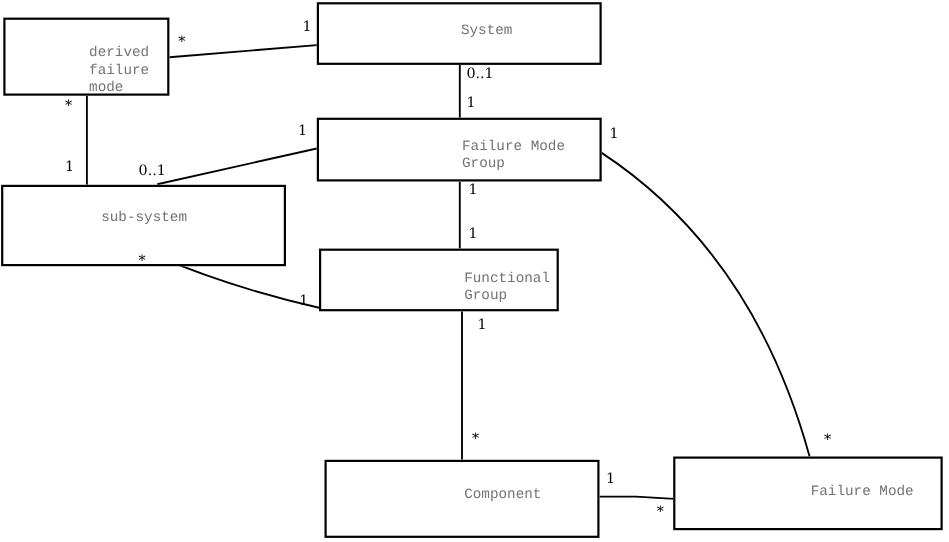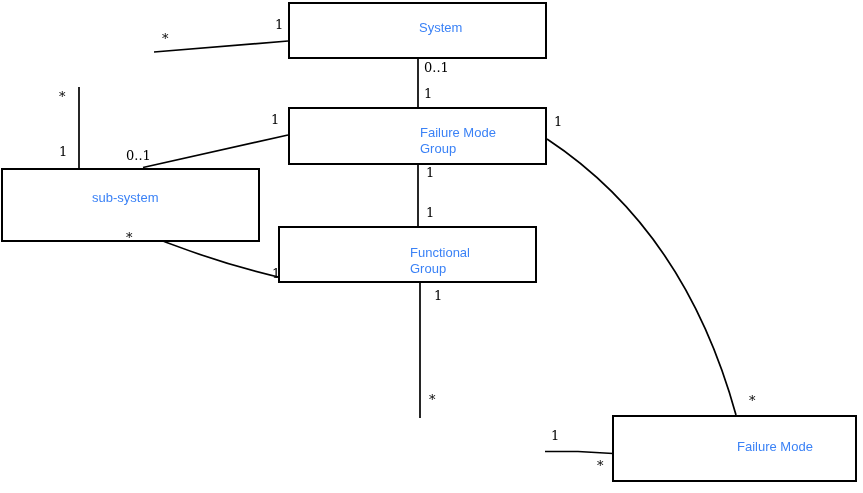--- a/index.html
+++ b/index.html
@@ -13,24 +13,24 @@
   .canvas{position:absolute;left:0;top:0;width:863px;height:493px;}
   svg.wires{position:absolute;left:0;top:0;width:863px;height:493px;}
   .box{
     position:absolute;
     box-sizing:border-box;
     border:2.5px solid #000000;
     background:#ffffff;
   }
   .lbl{
     position:absolute;
-    font-family:Liberation Sans, sans-serif;
+    font-family:Liberation Mono, monospace;
     font-size:13px;
     line-height:16px;
-    color:#3b82f6;
+    color:#737373;
     white-space:pre-line;
   }
   .mult{
     position:absolute;
     font-family:"DejaVu Serif", serif;
     font-size:13px;
     line-height:13px;
     color:#000000;
     white-space:nowrap;
   }
@@ -47,39 +47,47 @@
       <path d="M143 167.5 L288 135"></path>
       <path d="M418 59 L418 107"></path>
       <path d="M418 165 L418 226"></path>
       <path d="M131 228 Q210 262 291 280"></path>
       <path d="M420 283 L420 418"></path>
       <path d="M545 451.5 L578 451.5 L613 453.5"></path>
       <path d="M547 139 Q685 230 736 415"></path>
     </g>
   </svg>
 
+  <div class="box" style="left:3px;top:16px;width:151px;height:71px">
+    <div class="lbl" style="left:76px;top:22px">derived
+failure
+mode</div>
+  </div>
 
   <div class="box" style="left:288px;top:2px;width:259px;height:57px">
     <div class="lbl" style="left:129px;top:16px">System</div>
   </div>
 
   <div class="box" style="left:288px;top:107px;width:259px;height:58px">
     <div class="lbl" style="left:130px;top:16px">Failure Mode
 Group</div>
   </div>
 
   <div class="box" style="left:1px;top:168px;width:259px;height:74px">
     <div class="lbl" style="left:89px;top:20px">sub-system</div>
   </div>
 
-  <div class="box" style="left:278px;top:226px;width:259px;height:57px">
+  <div class="box" style="left:290px;top:226px;width:218px;height:57px">
     <div class="lbl" style="left:130px;top:17px">Functional
 Group</div>
   </div>
 
+  <div class="box" style="left:295px;top:418px;width:250px;height:71px">
+    <div class="lbl" style="left:125px;top:22px">Component</div>
+  </div>
 
   <div class="box" style="left:612px;top:415px;width:245px;height:67px">
     <div class="lbl" style="left:123px;top:22px">Failure Mode</div>
   </div>
 
   <span class="mult" style="left:162px;top:32px">*</span>
   <span class="mult" style="left:275px;top:18px">1</span>
 
   <span class="mult" style="left:59px;top:90px">*</span>
   <span class="mult" style="left:59px;top:145px">1</span>

